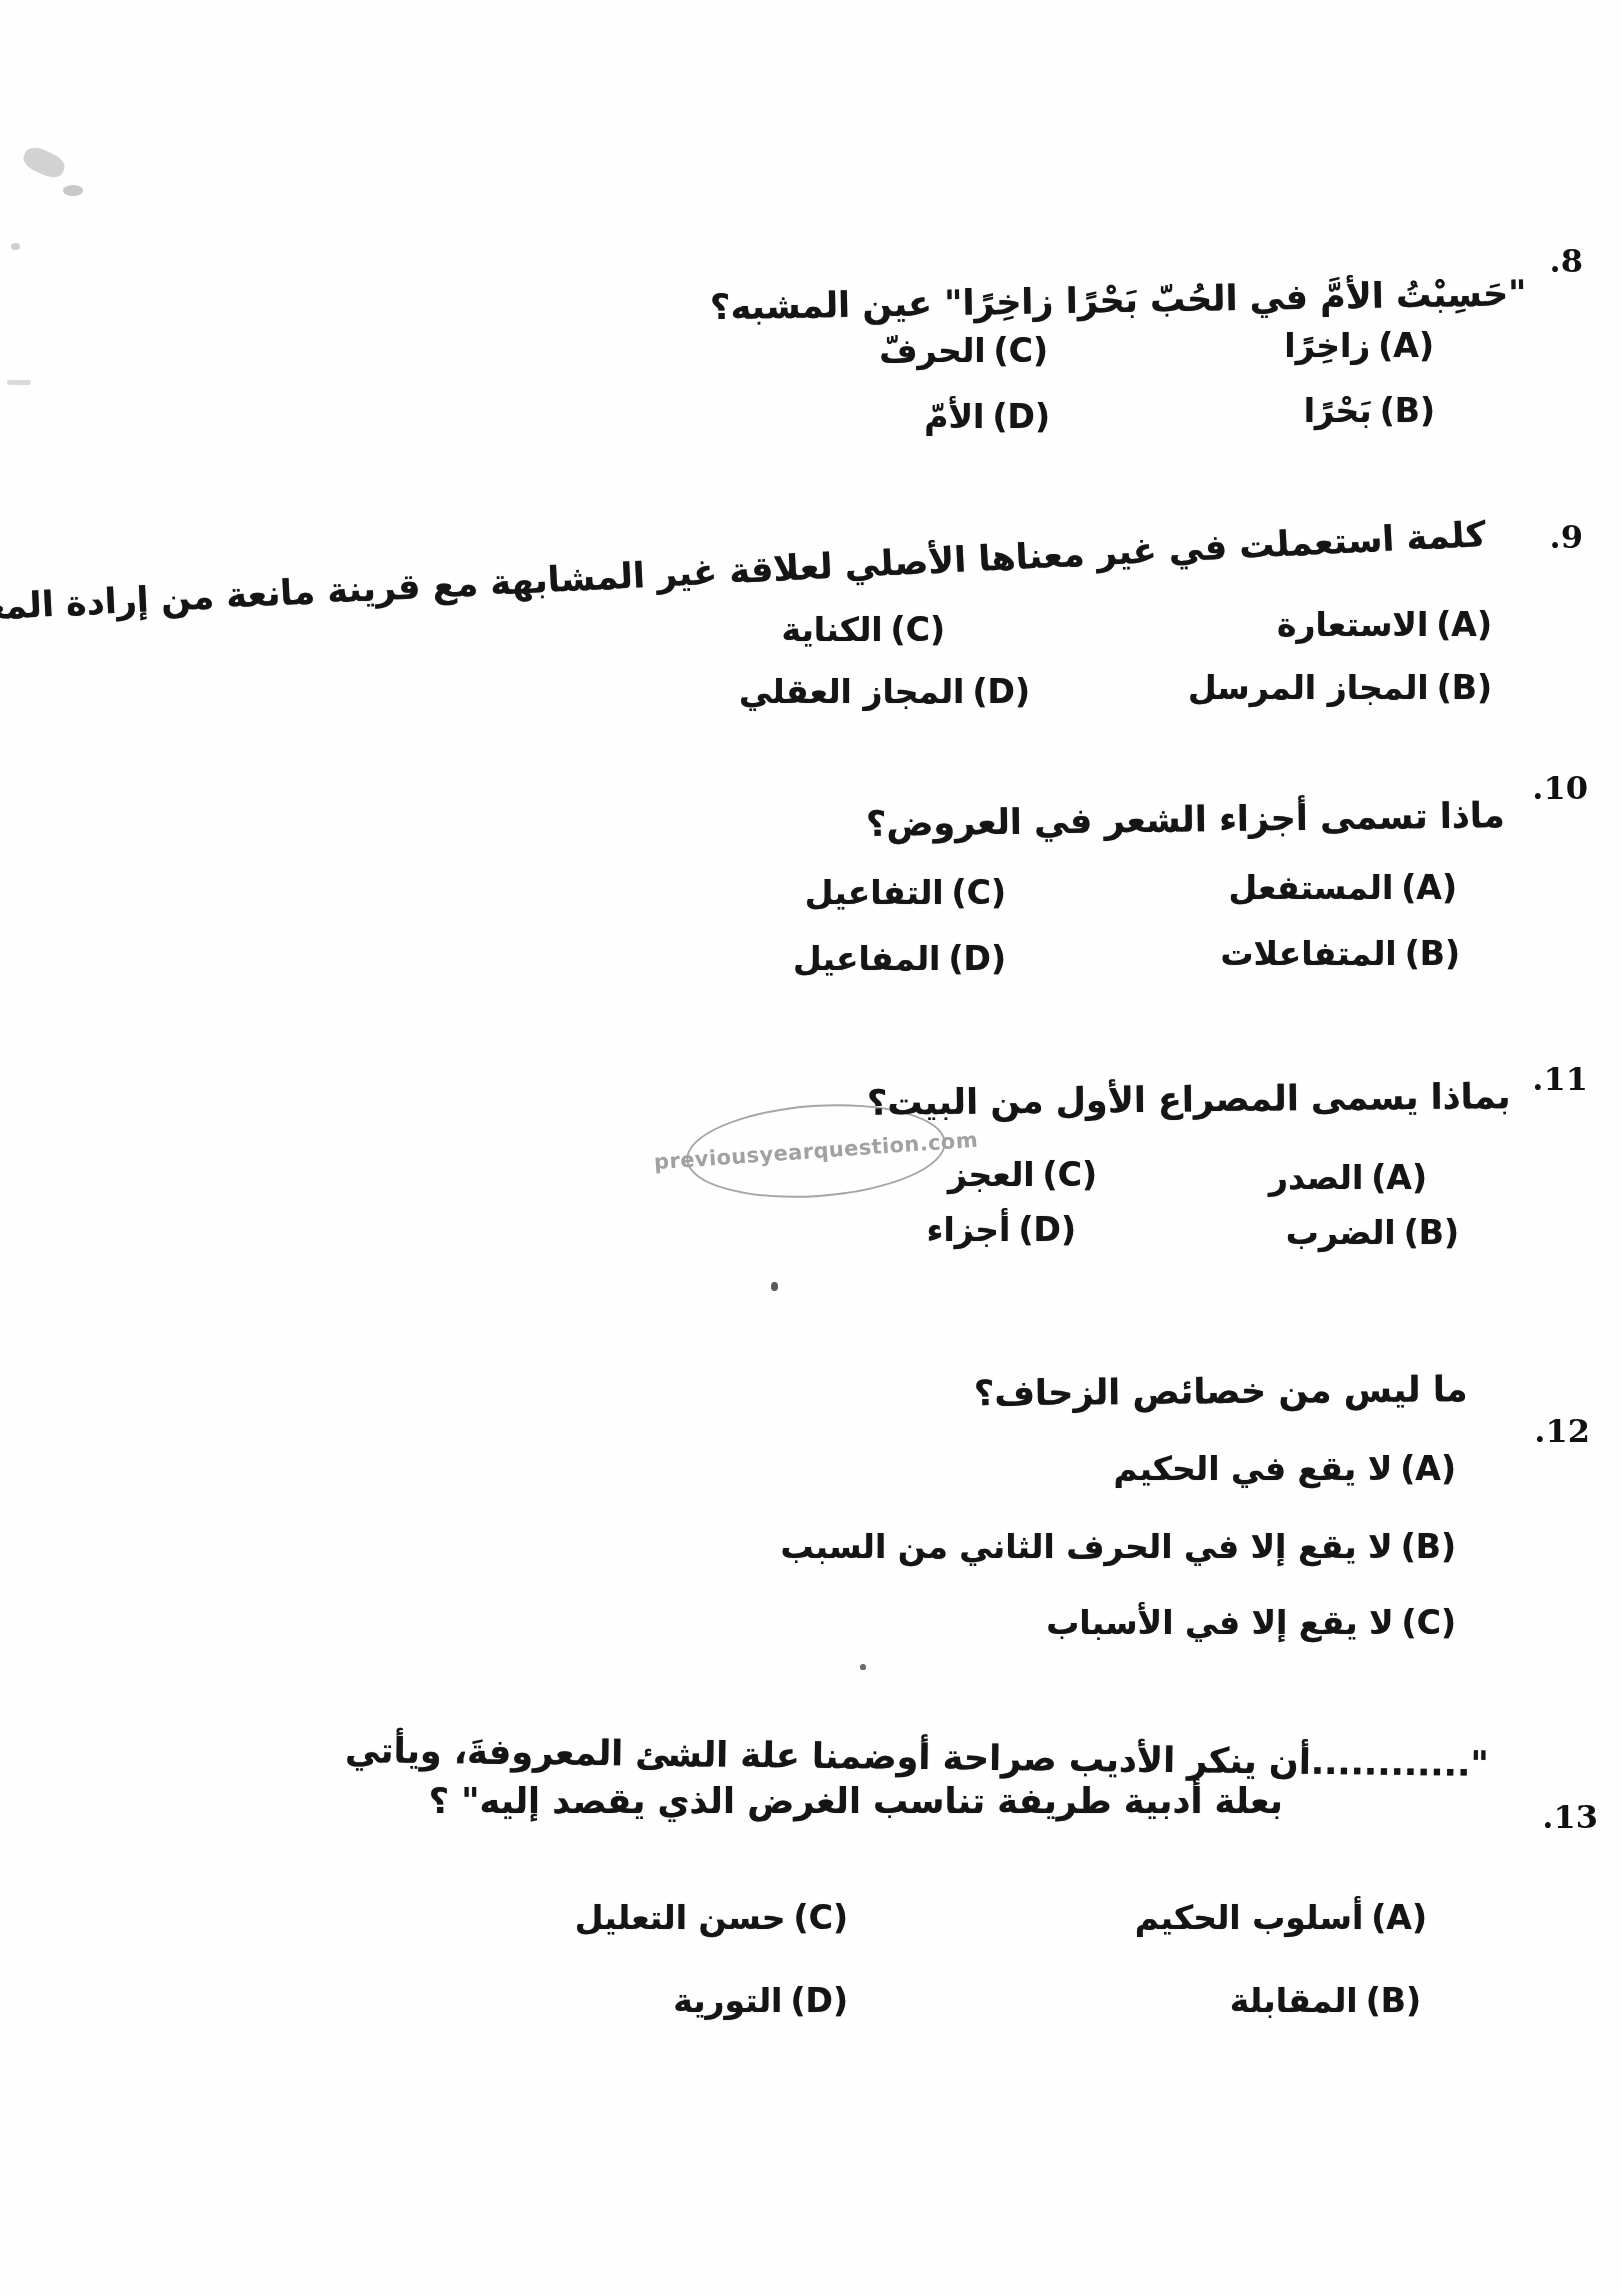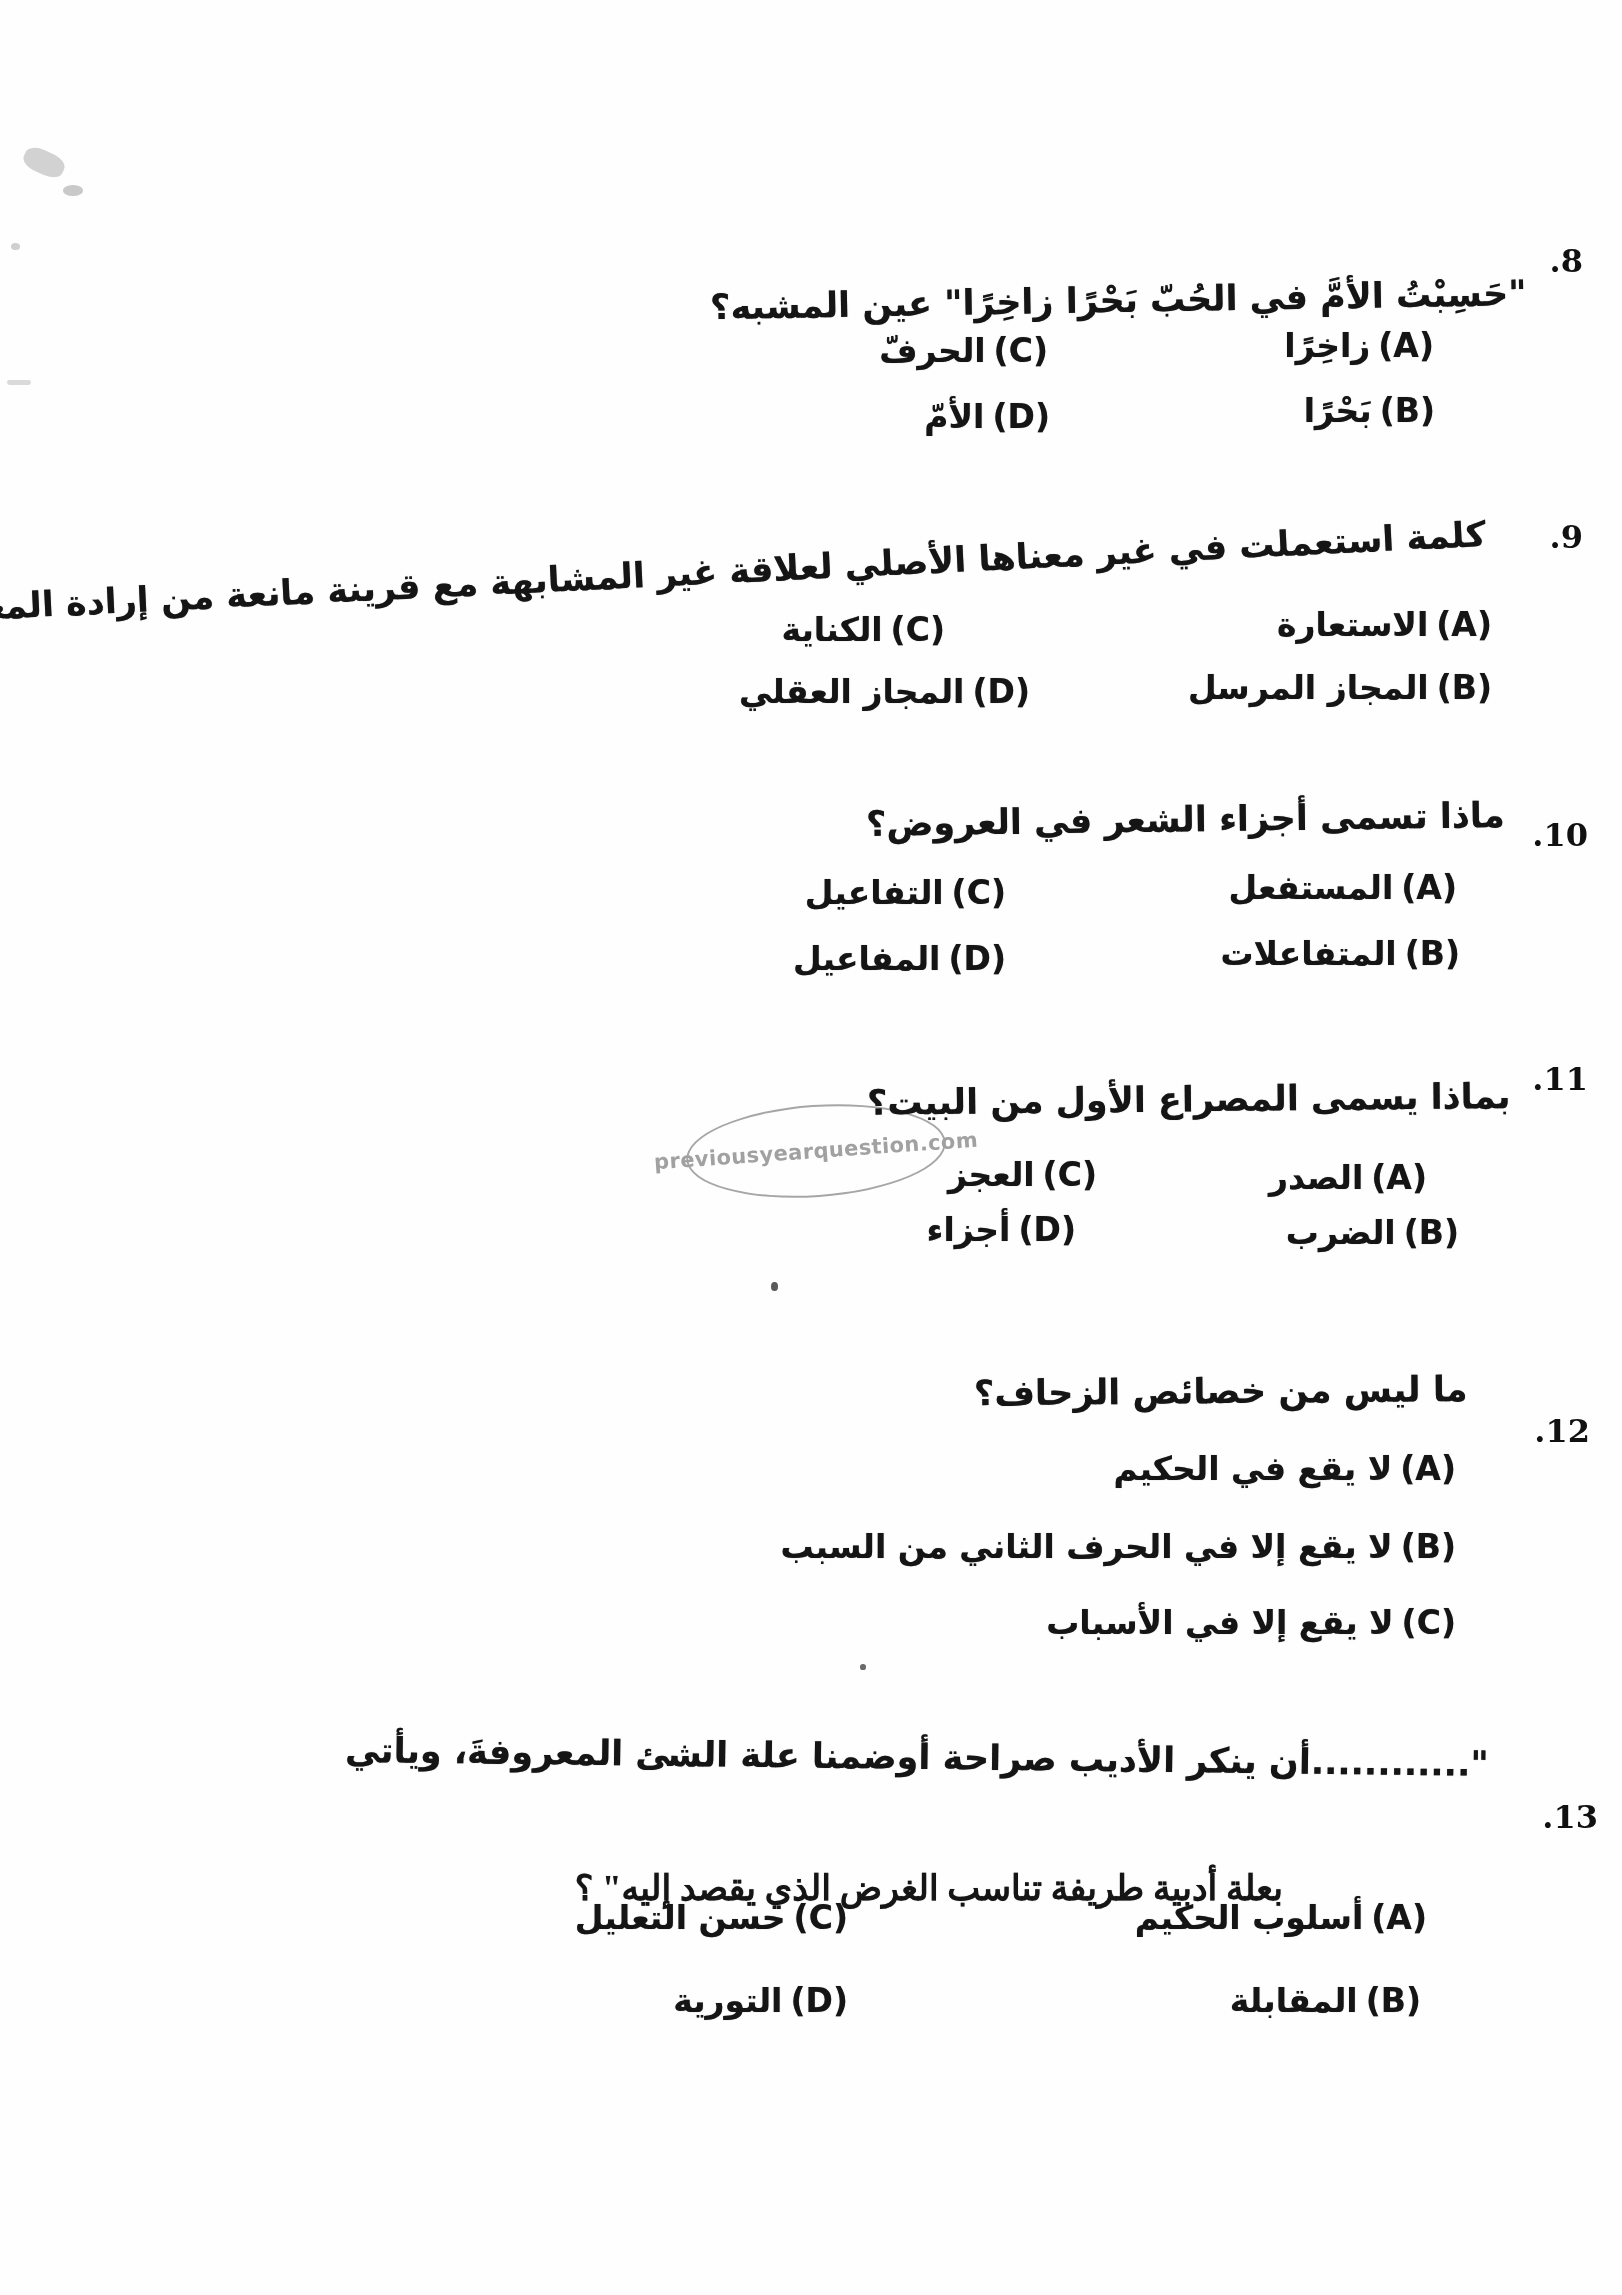--- a/index.html
+++ b/index.html
@@ -109,21 +109,21 @@
   </div>
   <div class="opt" style="right:130px;top:668px;">
     <span class="lbl">(B)</span>
     <span>المجاز المرسل</span>
   </div>
   <div class="opt" style="right:592px;top:672px;">
     <span class="lbl">(D)</span>
     <span>المجاز العقلي</span>
   </div>
 
-  <div class="qnum" style="right:34px;top:816px;margin-left:47px;">10.</div>
+  <div class="qnum" style="right:34px;top:769px;margin-left:47px;">10.</div>
   <div class="qline rot-origin-r" style="right:117px;top:795px;transform:rotate(-0.8deg);">ماذا تسمى أجزاء الشعر في العروض؟</div>
   <div class="opt" style="right:165px;top:868px;">
     <span class="lbl">(A)</span>
     <span>المستفعل</span>
   </div>
   <div class="opt" style="right:616px;top:873px;">
     <span class="lbl">(C)</span>
     <span>التفاعيل</span>
   </div>
   <div class="opt" style="right:162px;top:934px;">
@@ -164,21 +164,21 @@
     <span class="lbl">(B)</span>
     <span>لا يقع إلا في الحرف الثاني من السبب</span>
   </div>
   <div class="opt" style="right:166px;top:1603px;">
     <span class="lbl">(C)</span>
     <span>لا يقع إلا في الأسباب</span>
   </div>
 
   <div class="qnum" style="right:24px;top:1754px;margin-top:44px;">13.</div>
   <div class="qline rot-origin-r" style="right:133px;top:1744px;transform:rotate(0.7deg);">"............أن ينكر الأديب صراحة أوضمنا علة الشئ المعروفةَ، ويأتي</div>
-  <div class="qline" style="right:339px;top:1868px;font-family:Liberation Serif, serif;">بعلة أدبية طريفة تناسب الغرض الذي يقصد إليه" ؟</div>
+  <div class="qline" style="right:339px;top:1781px;">بعلة أدبية طريفة تناسب الغرض الذي يقصد إليه" ؟</div>
   <div class="opt" style="right:195px;top:1898px;">
     <span class="lbl">(A)</span>
     <span>أسلوب الحكيم</span>
   </div>
   <div class="opt" style="right:774px;top:1898px;">
     <span class="lbl">(C)</span>
     <span>حسن التعليل</span>
   </div>
   <div class="opt" style="right:201px;top:1981px;">
     <span class="lbl">(B)</span>

